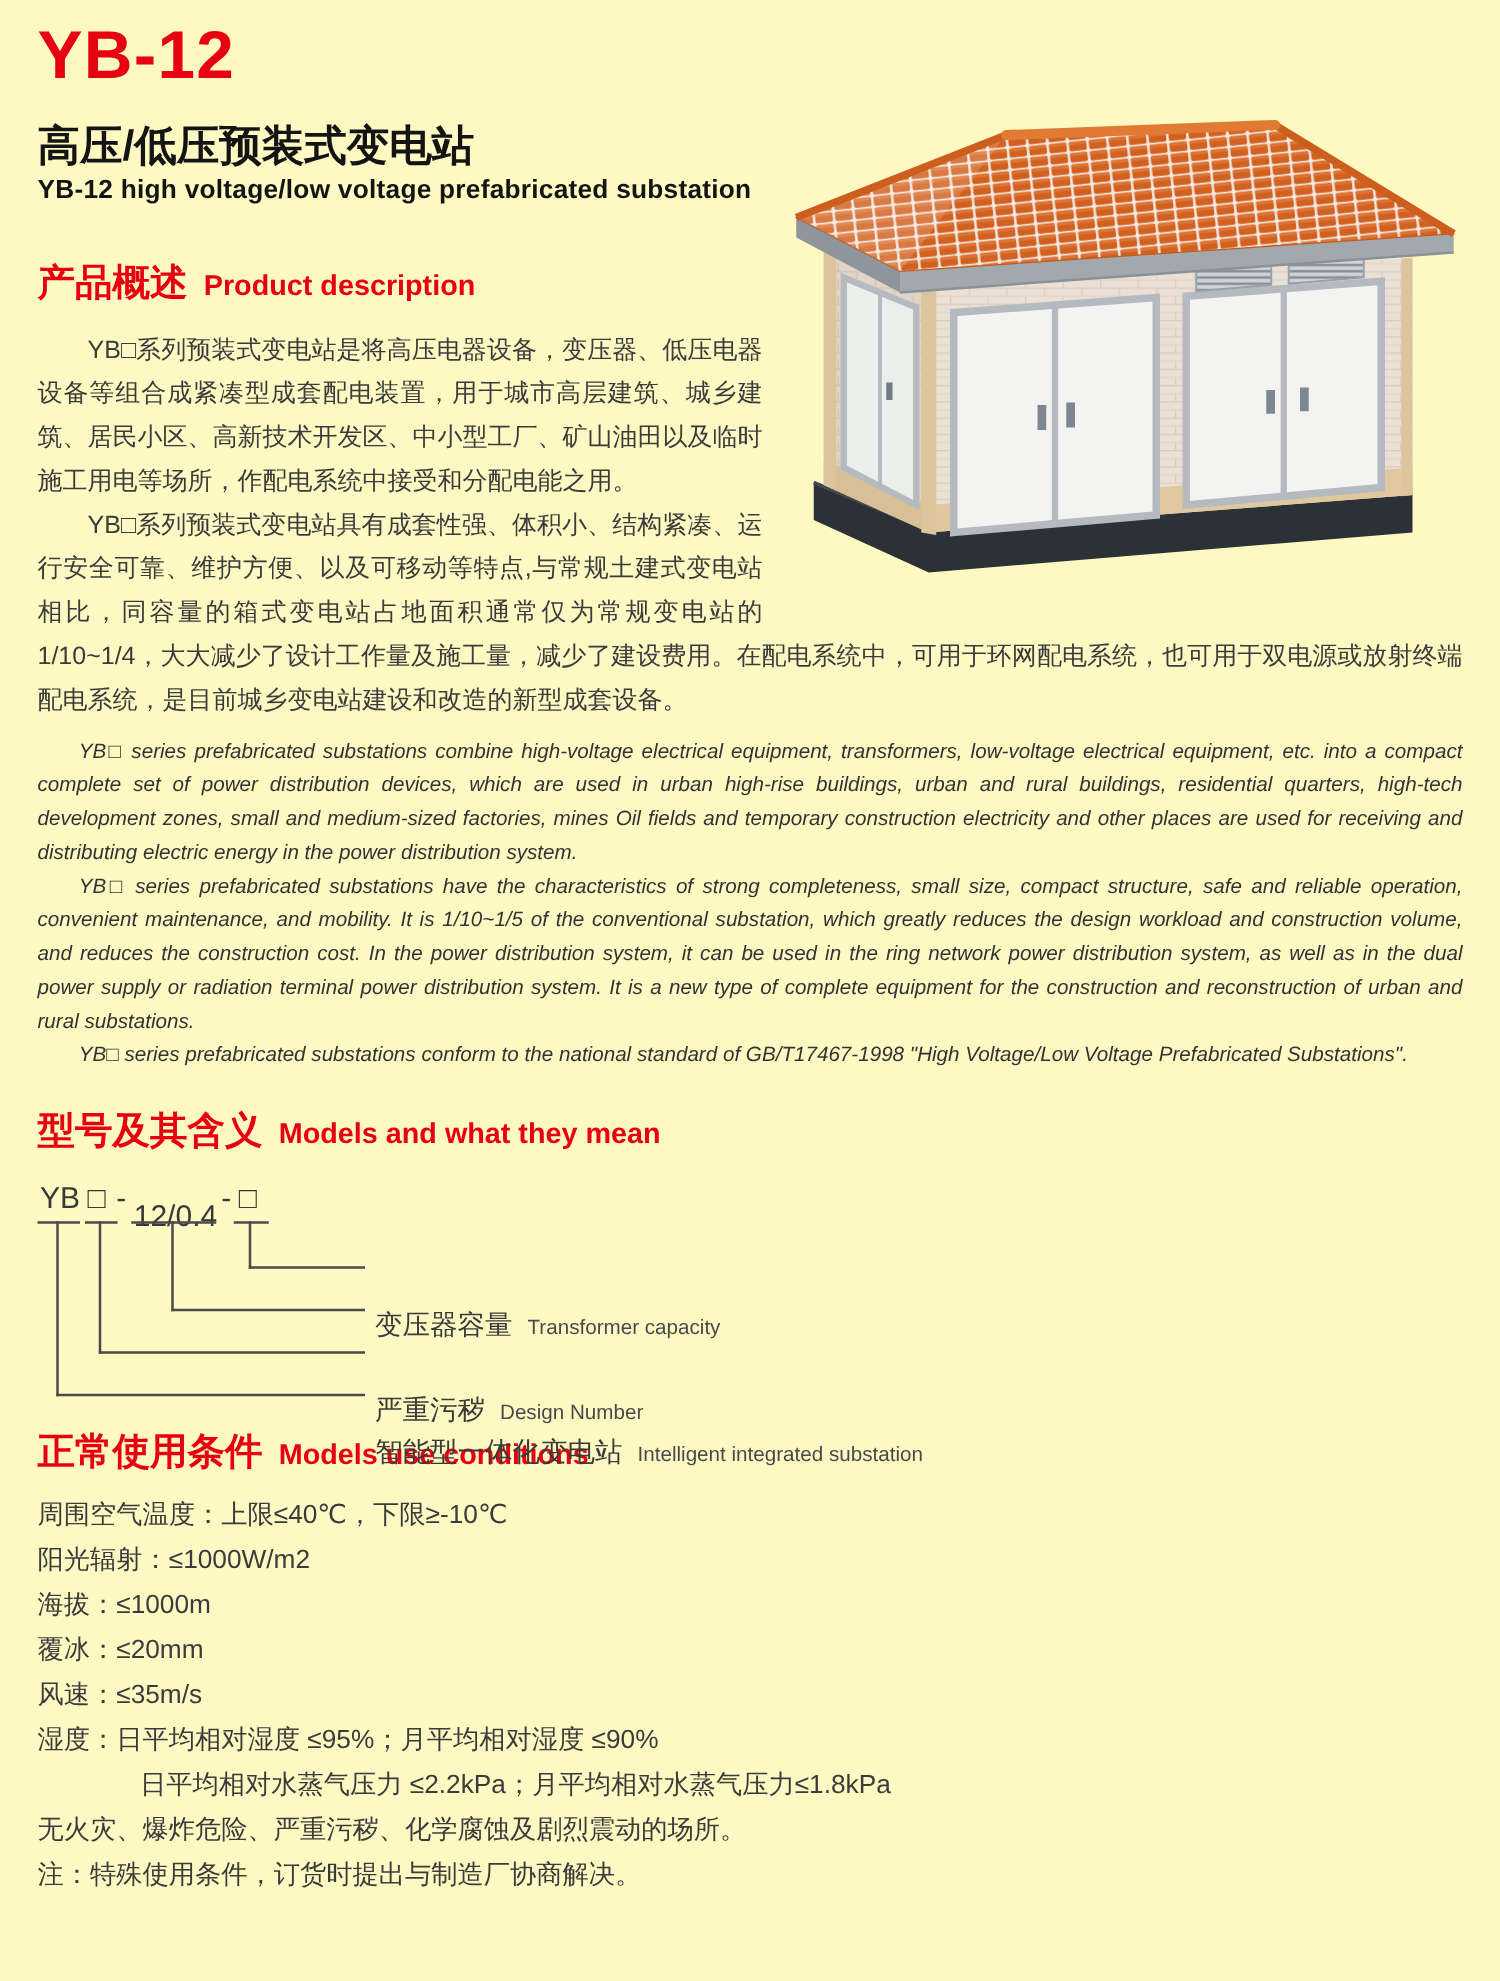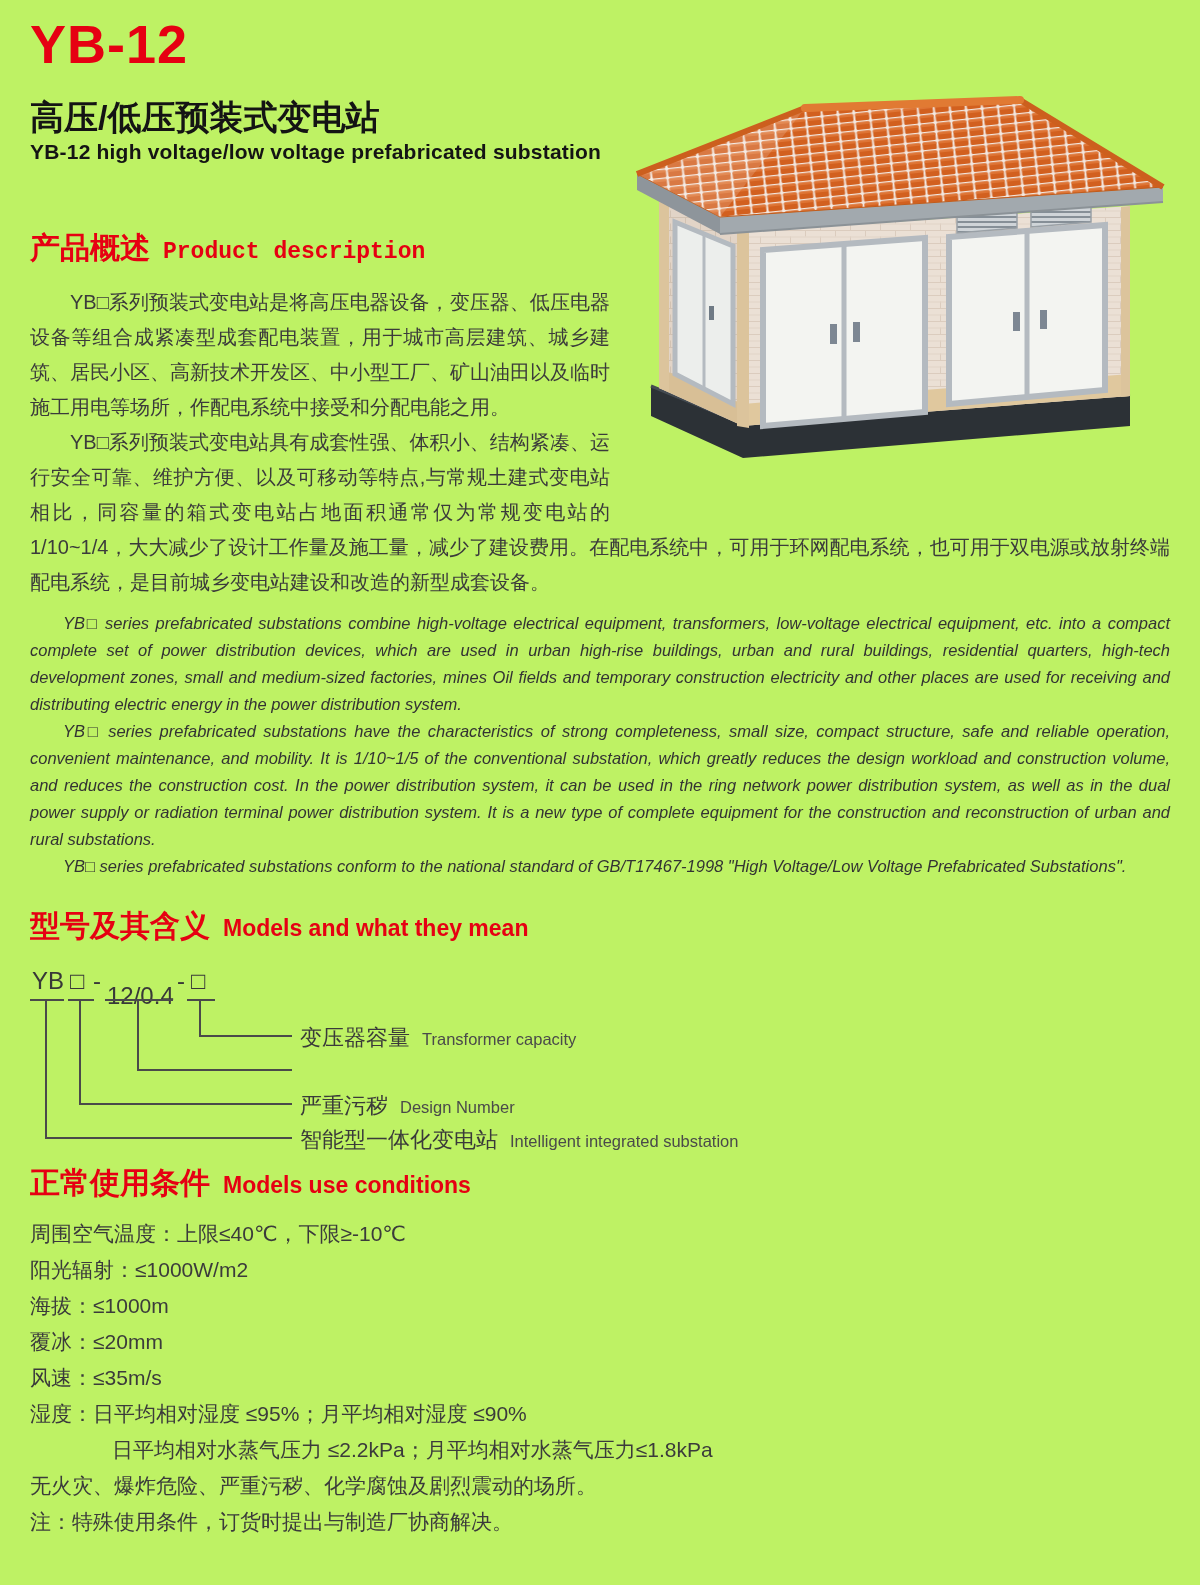--- a/index.html
+++ b/index.html
@@ -1,52 +1,52 @@
 <!DOCTYPE html>
 <html><head>
 <meta charset="utf-8">
 <style>
   * { box-sizing: border-box; }
   html,body { margin:0; padding:0; background:#ffffff; }
   body { width:1200px; font-family:"Liberation Sans","DejaVu Sans",sans-serif; }
-  .page { position:relative; width:1200px; height:1585px; padding:16px 30px 10px 30px; overflow:hidden; background:#bef264; }
+  .page { position:relative; width:1200px; height:1585px; padding:16px 30px 10px 30px; overflow:hidden; background:#fef9c3; }
 
   
   .photo-float { float:right; width:552px; height:482px; margin-left:8px; }
   .photo-float svg { display:block; margin:58px 0 0 auto; }
 
   h1.model { margin:0; font-size:54px; line-height:1.05; font-weight:800; color:#e60012; letter-spacing:1px; }
   .title-cn { margin-top:24px; font-size:34px; line-height:1.2; font-weight:bold; color:#141414; }
   .title-en { margin-top:3px; font-size:21px; font-weight:bold; color:#141414; letter-spacing:.2px; }
 
   .sec-head { color:#e60012; }
   .sec-head .sh-cn { font-size:30px; font-weight:bold; }
   .sec-head .sh-en { font-size:23px; font-weight:bold; margin-left:13px; }
-  .sec-head.desc  { margin:64px 0 16px 0;font-family:Liberation Mono, monospace; }
+  .sec-head.desc  { margin:42px 0 16px 0; }
   .sec-head.models{ margin:26px 0 20px 0; clear:left; }
   .sec-head.cond  { margin:10px 0 12px 0; }
 
   p.cn { margin:0; font-size:20px; line-height:35px; color:#3b3b3b; text-indent:2em; text-align:justify; }
   .en-block { margin-top:10px; }
   p.en { margin:0; font-size:16.5px; line-height:27px; color:#333333; text-indent:2em; text-align:justify;font-style:italic; }
 
   
   .diagram { position:relative; width:1140px; height:186px; margin-top:20px; }
   .diagram .code { position:absolute; top:0; font-size:24px; color:#383838; white-space:nowrap; }
   .cp-yb   { left:2px; }  .cp-b1 { left:40px; } .cp-d1 { left:63px; }
   .cp-num  { left:77px;margin-top:15px; } .cp-d2 { left:147px; } .cp-b2 { left:161px; }
   .u { position:absolute; top:32px; height:0; border-bottom:2px solid #4a4a4a; }
   .u1 { left:0;   width:34px; } .u2 { left:38px; width:26px; }
   .u3 { left:75px; width:68px; } .u4 { left:157px; width:28px; }
   .lshape { position:absolute; top:32px; border-left:2px solid #4a4a4a; border-bottom:2px solid #4a4a4a; }
   .l1 { left:169px; width:93px;  height:38px; }
   .l2 { left:107px; width:155px; height:72px; }
   .l3 { left:49px;  width:213px; height:106px; }
   .l4 { left:15px;  width:247px; height:140px; }
-  .dg-label { position:absolute; left:270px; white-space:nowrap; }
+  .dg-label { position:absolute; left:270px; white-space:nowrap;margin-top:44px; }
   .dg-label .lb-cn { font-size:22px; color:#3a3a3a; }
   .dg-label .lb-en { font-size:16.5px; color:#4a4a4a; margin-left:12px; }
   .r1 { top:56px; } .r2 { top:90px; } .r3 { top:124px; } .r4 { top:158px; }
 
   ul.conditions { margin:12px 0 0 0; padding:0; list-style:none; }
   ul.conditions li { font-size:21px; line-height:36px; color:#3b3b3b; }
   ul.conditions li.indent { padding-left:82px; }
 </style>
 </head>
 <body>

